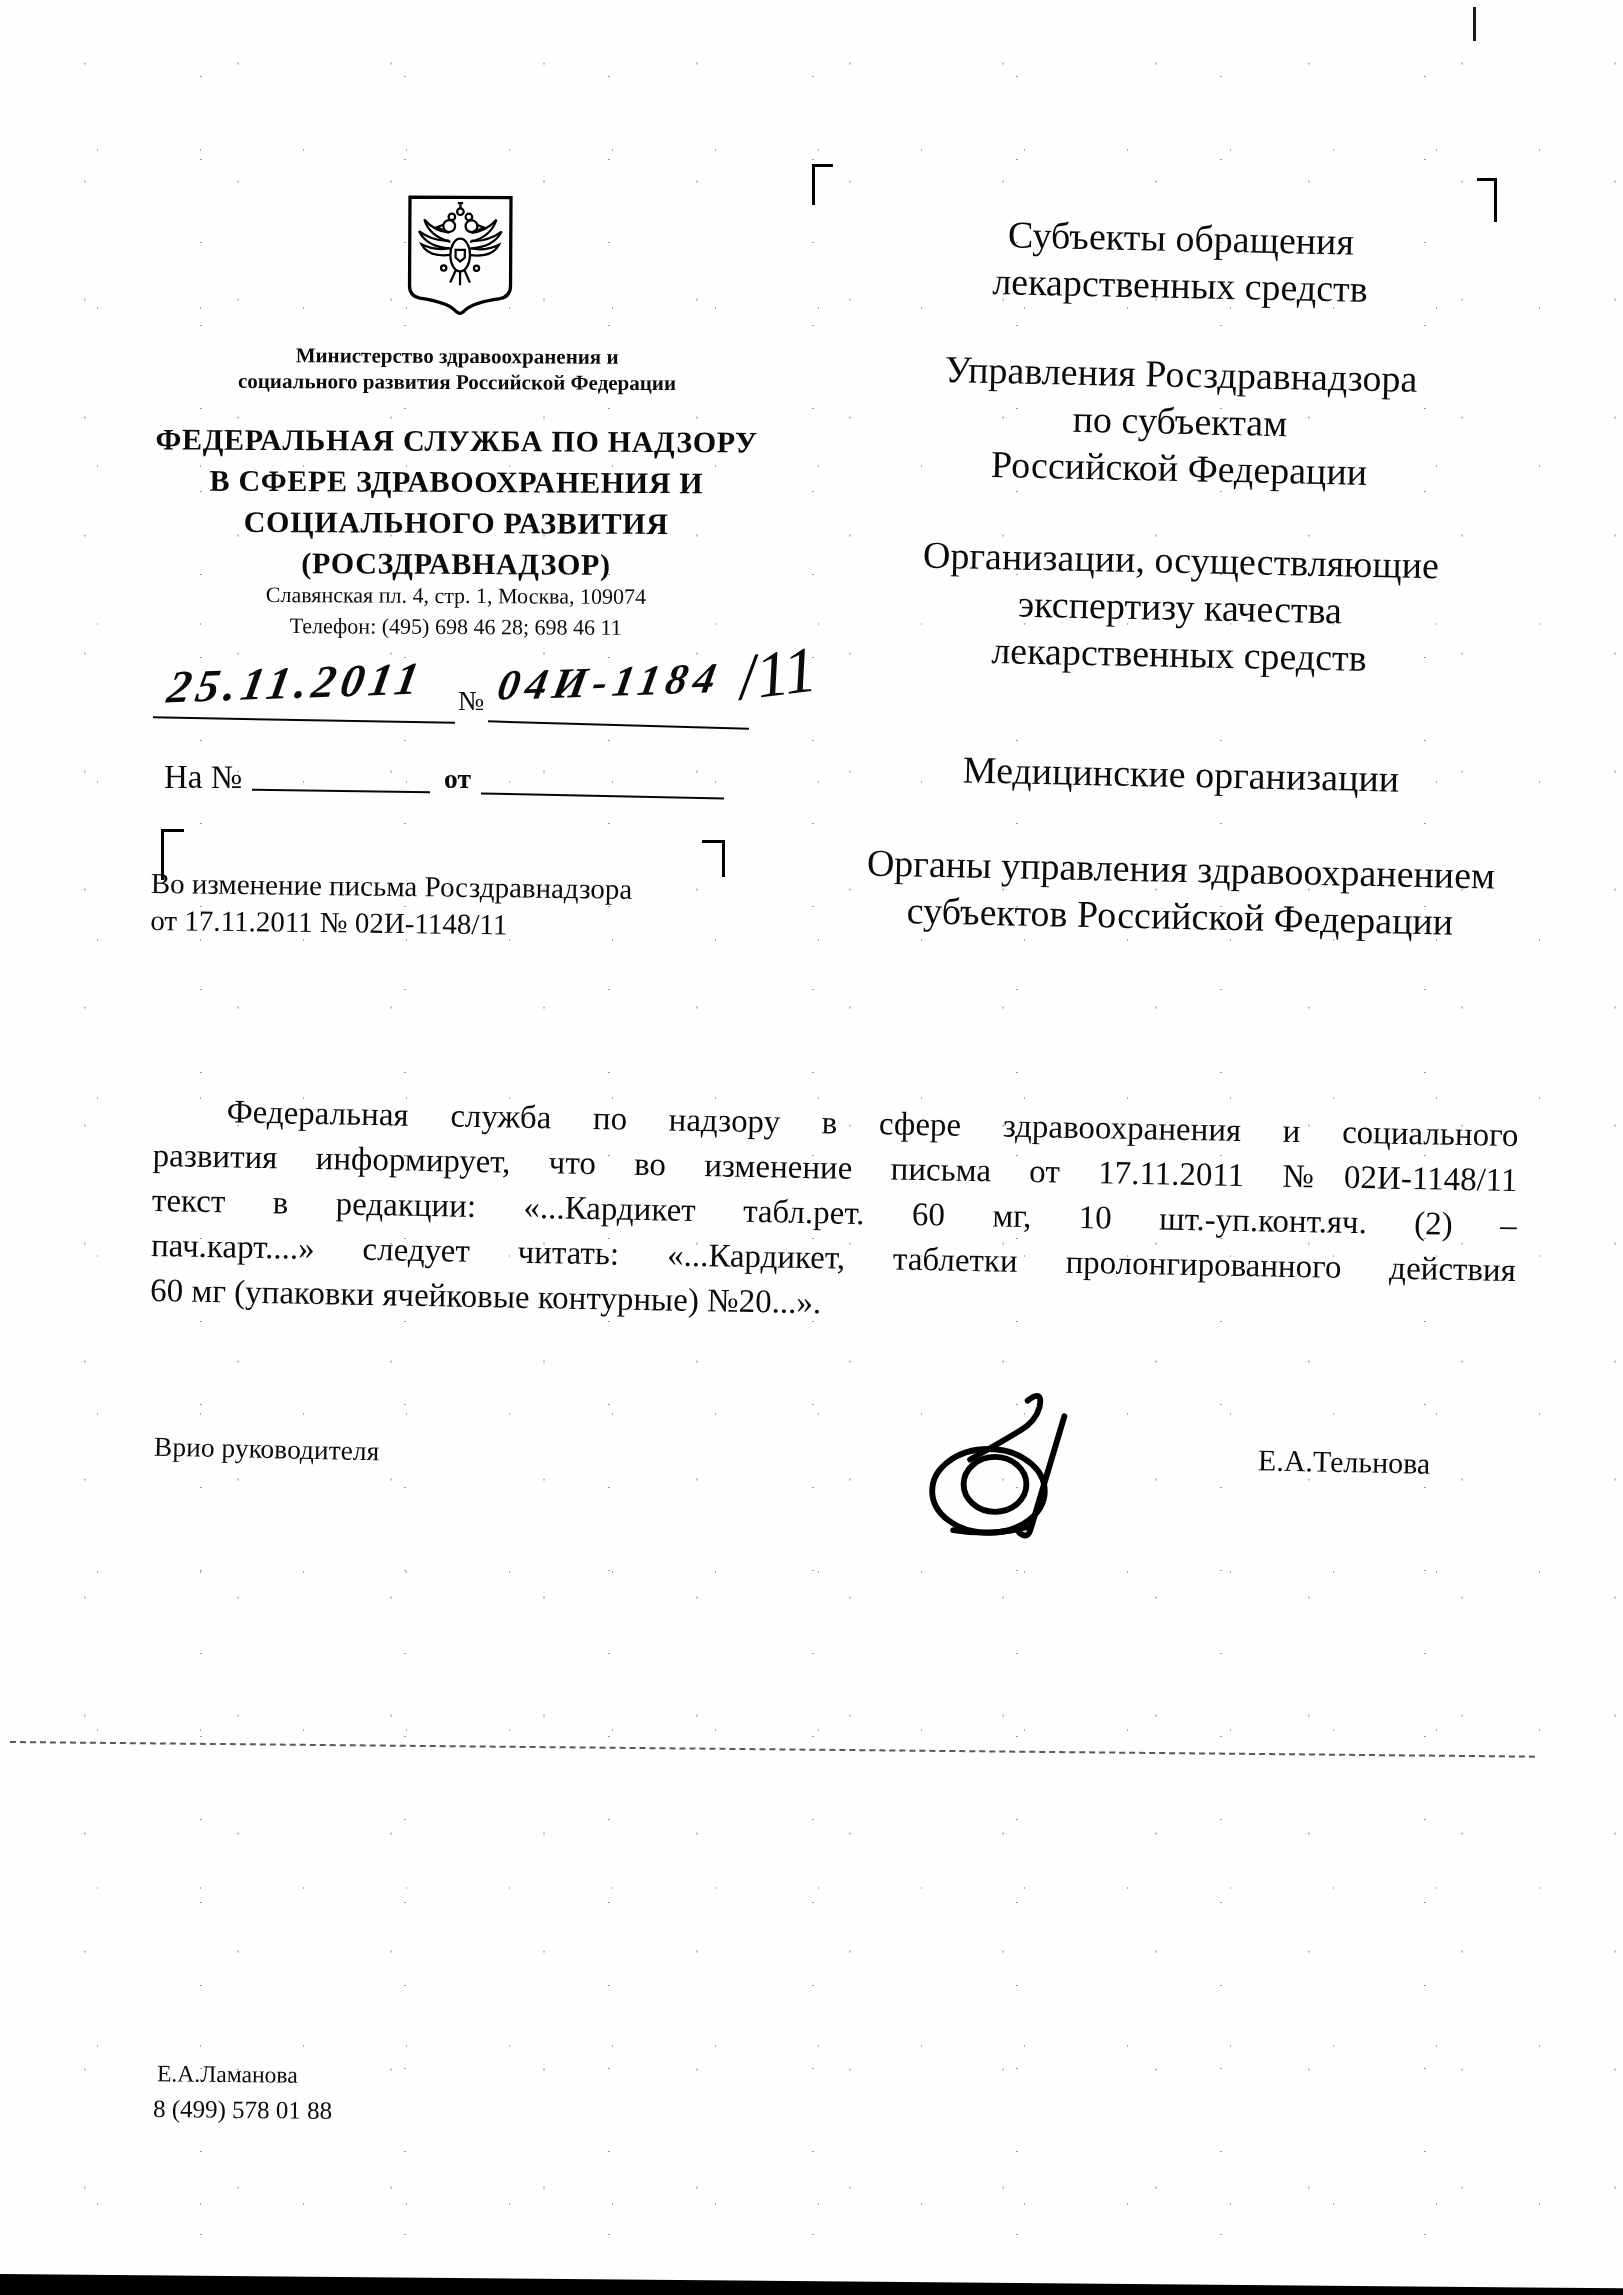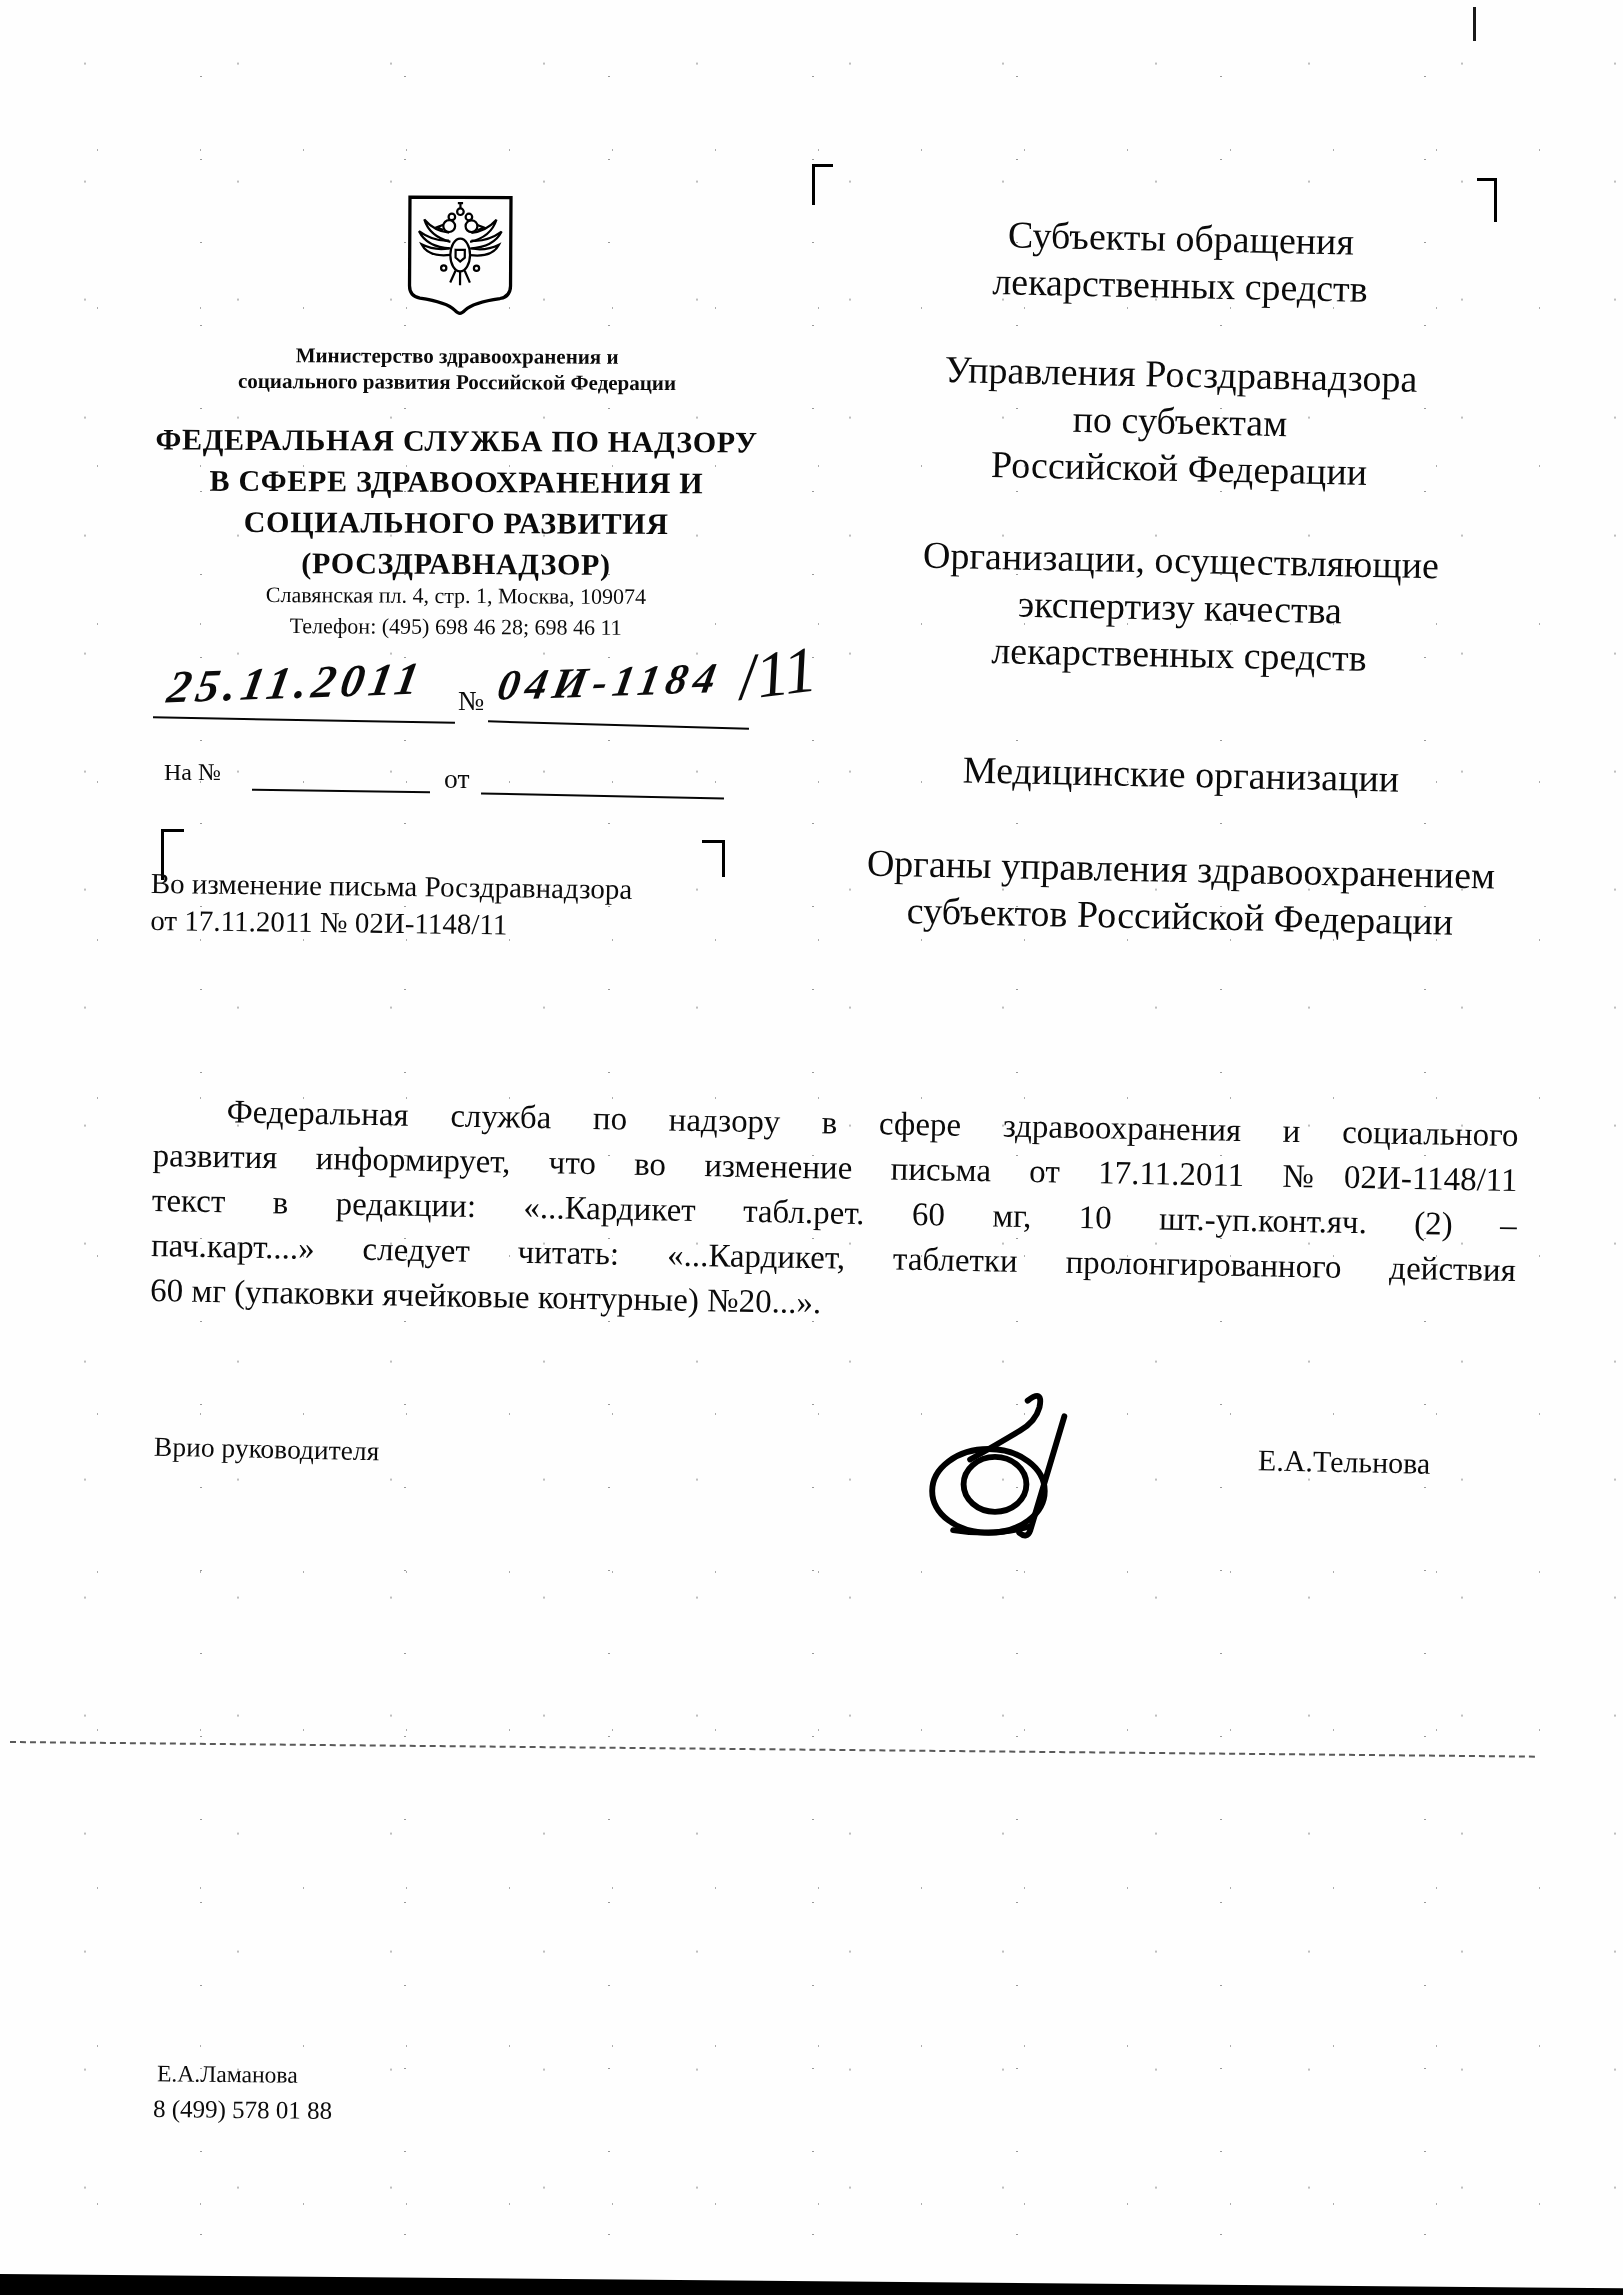--- a/index.html
+++ b/index.html
@@ -29,22 +29,22 @@
   .addr2{top:614px;font-size:22px;}
   
   .hand{font-style:italic;font-weight:600;transform:skewX(-12deg) rotate(-2deg);white-space:nowrap;}
   .hand-date{left:169px;top:656px;font-size:46px;letter-spacing:5.2px;}
   .hand-num{left:499px;top:657px;font-size:43px;letter-spacing:5.9px;}
   .hand-tail{left:738px;top:636px;font-size:65px;font-style:italic;transform:rotate(-7deg);}
   .no-sign{left:458px;top:685px;font-size:27.5px;}
   .uline{position:absolute;height:0;border-top:2.6px solid #060606;}
   .ul-date{left:153px;top:719px;width:302px;transform:rotate(1deg);}
   .ul-num{left:488px;top:724px;width:261px;transform:rotate(1.6deg);}
-  .na-label{left:164px;top:759px;font-size:24px;}
-  .ot-label{left:444px;top:763px;font-size:27.5px;}
+  .na-label{left:164px;top:759px;font-size:33px;}
+  .ot-label{left:444px;top:763px;font-size:27.5px;font-weight:bold;}
   .ul-reply-no{left:252px;top:790px;width:178px;transform:rotate(.8deg);}
   .ul-reply-dt{left:481px;top:795px;width:243px;transform:rotate(1.2deg);}
   
   .crop{position:absolute;}
   .crop.tl{border-left:3.3px solid #000;border-top:3.3px solid #000;}
   .crop.tr{border-right:3.3px solid #000;border-top:3.3px solid #000;}
   .cm-ref-l{left:161px;top:829px;width:19.6px;height:48px;}
   .cm-ref-r{left:702px;top:840px;width:19.6px;height:34px;}
   .cm-rc-l{left:812px;top:164px;width:18.3px;height:38px;}
   .cm-rc-r{left:1477px;top:178px;width:17px;height:41px;}

